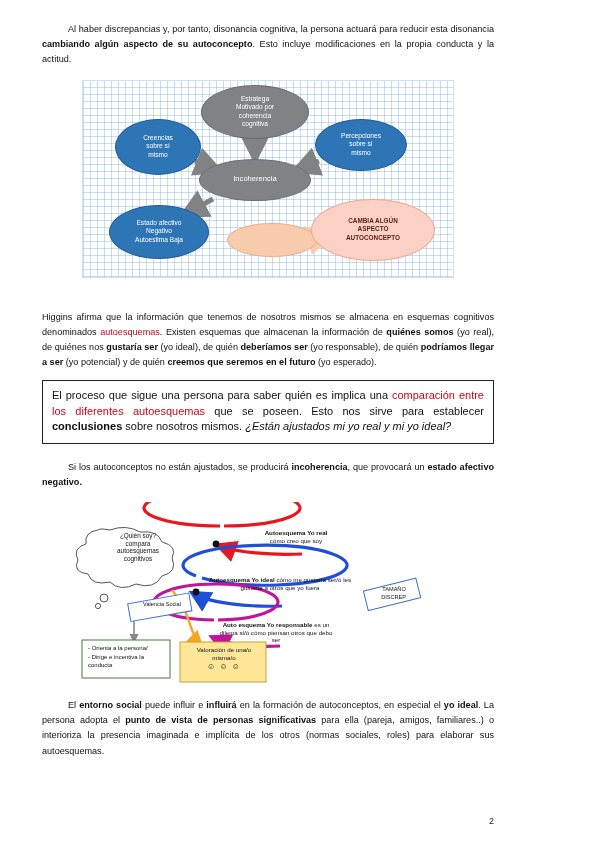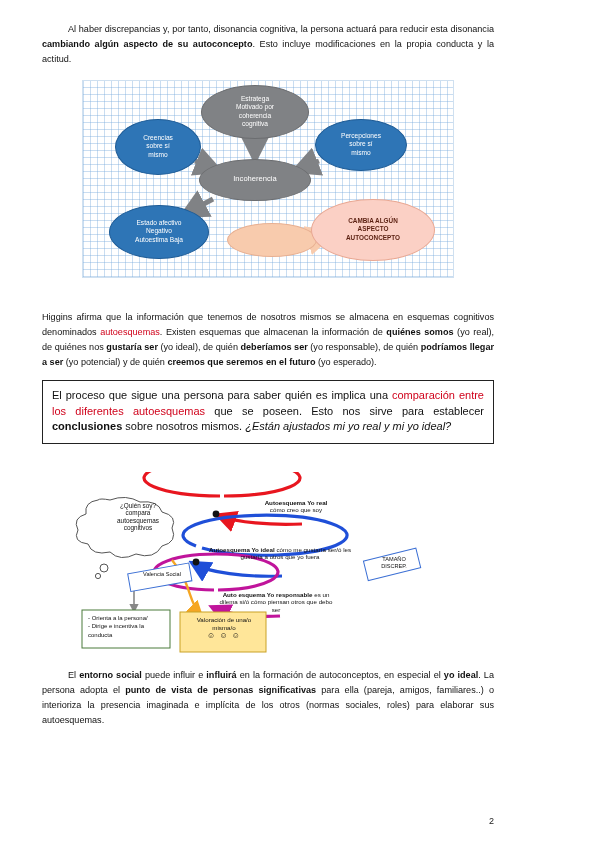--- a/index.html
+++ b/index.html
@@ -196,20 +196,21 @@
   <div class="gap-14"></div>
 
   <p><span>Higgins afirma que la información que tenemos de nosotros mismos se almacena en esquemas cognitivos denominados </span><span class="red">autoesquemas</span><span>. Existen esquemas que almacenan la información de </span><b>quiénes somos</b><span> (yo real), de quiénes nos </span><b>gustaría ser</b><span> (yo ideal), de quién </span><b>deberíamos ser</b><span> (yo responsable), de quién </span><b>podríamos llegar a ser</b><span> (yo potencial) y de quién </span><b>creemos que seremos en el futuro</b><span> (yo esperado).</span></p>
 
   <div class="box">
     <p><span>El proceso que sigue una persona para saber quién es implica una </span><span class="red">comparación entre los diferentes autoesquemas</span><span> que se poseen.  Esto nos sirve para establecer </span><b>conclusiones</b><span> sobre nosotros mismos. </span><span class="ital">¿Están ajustados mi yo real y mi yo ideal?</span></p>
   </div>
 
   <div class="gap-16"></div>
 
+  <p class="indent"><span>Si los autoconceptos no están ajustados, se producirá </span><b>incoherencia</b><span>, que provocará un </span><b>estado afectivo negativo.</b></p>
 
   <div class="fig2-wrap">
     <div class="fig2">
       <svg width="400" height="186" viewBox="0 0 400 186">
         <defs>
           <marker id="a-red" markerWidth="7" markerHeight="7" refX="5" refY="3.5" orient="auto">
             <path d="M0,0 L7,3.5 L0,7 z" fill="#e8161f"></path>
           </marker>
           <marker id="a-blue" markerWidth="7" markerHeight="7" refX="5" refY="3.5" orient="auto">
             <path d="M0,0 L7,3.5 L0,7 z" fill="#1f4fd8"></path>

